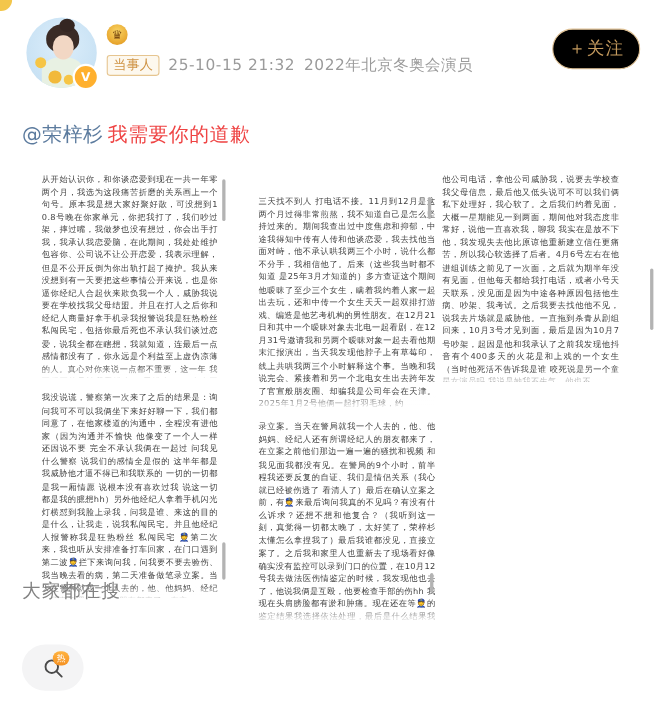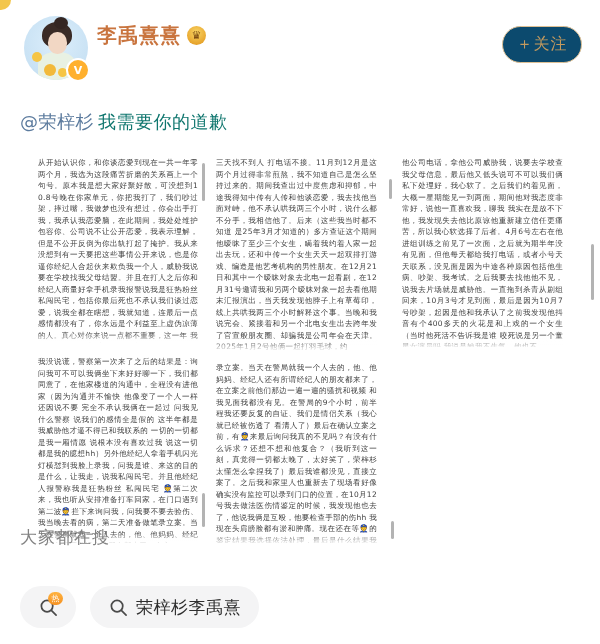--- a/index.html
+++ b/index.html
@@ -34,27 +34,27 @@
   .uname{font-size:20px;font-weight:bold;color:#c9743e;letter-spacing:1px;}
   .crown{width:19px;height:19px;border-radius:50%;
     background:radial-gradient(circle at 50% 35%,#f9d565 0%,#e8a62e 70%,#d08d1d 100%);
     color:#7d4c12;font-size:11px;display:flex;align-items:center;justify-content:center;line-height:1;}
   .metarow{display:flex;align-items:center;gap:8px;margin-top:9px;}
   .rolebadge{font-size:12px;color:#cf9446;background:#fdf8ee;border:1px solid #e6c590;
     border-radius:3px;padding:1px 5px;line-height:15px;}
   .time,.utag,.locrow{font-size:14px;color:#9b9b9b;letter-spacing:0.5px;}
   .locrow{margin-top:7px;}
   .follow{right:18px;top:26px;width:80px;height:37px;border-radius:19px;
-    background:#0c4a6e;border:1.5px solid #dec094;color:#c49a5e;font-size:16px;
+    background:#000000;border:1.5px solid #dec094;color:#c49a5e;font-size:16px;
     display:flex;align-items:center;justify-content:center;cursor:pointer;
     font-family:inherit;letter-spacing:1px;}
   
   .title{left:20px;top:110px;font-size:18px;letter-spacing:0.5px;}
   .mention{color:#5c7b9e;margin-top:17px;}
-  .titletext{color:#0f766e;margin-left:4px;}
+  .titletext{color:#ef4444;margin-left:4px;}
   
   .textimg{left:0;top:155px;width:600px;height:390px;}
   .tcol{position:absolute;top:2px;}
   .tpart{position:relative;overflow:hidden;color:#414141;
     font-size:7.5px;line-height:11.5px;letter-spacing:0.3px;
     text-align:justify;word-break:break-all;filter:blur(0.3px);}
   .tpart.fadeb::after{content:"";position:absolute;left:0;right:0;bottom:0;height:10px;
     background:linear-gradient(to bottom,rgba(255,255,255,0),rgba(255,255,255,0.85));}
   .gap{height:13px;}
   .scrollmark{width:3px;border-radius:2px;background:#b3b3b3;}
@@ -86,39 +86,43 @@
         <div class="face"></div>
         <div class="fl1"></div>
           <div class="fl2"></div>
           <div class="fl3"></div>
       </div>
       <div class="vbadge">V</div>
     </div>
 
     <div class="abs uinfo">
       <div class="urow">
-        <span class="uname">李禹熹熹</span>
         <span class="crown">♛</span>
+      </div>
+      <div class="metarow">
+        <span class="rolebadge">当事人</span>
+        <span class="time">25-10-15 21:32</span>
+        <span class="utag">2022年北京冬奥会演员</span>
       </div>
     </div>
 
     <button class="abs follow">＋关注</button>
   </div>
 
   <div class="abs title">
     <span class="mention">@荣梓杉</span><span class="titletext">我需要你的道歉</span>
   </div>
 
   <div class="abs textimg">
     <div class="tcol" style="left:38px;width:160px;">
       <div class="tpart fadeb" style="height:186px;">从开始认识你，和你谈恋爱到现在一共一年零两个月，我选为这段痛苦折磨的关系画上一个句号。原本我是想大家好聚好散，可没想到10.8号晚在你家单元，你把我打了，我们吵过架，摔过嘴，我做梦也没有想过，你会出手打我，我承认我恋爱脑，在此期间，我处处维护包容你、公司说不让公开恋爱，我表示理解，但是不公开反倒为你出轨打起了掩护。我从来没想到有一天要把这些事情公开来说，也是你逼你经纪人合起伙来欺负我一个人，威胁我说要在学校找我父母结盟。并且在打人之后你和经纪人商量好拿手机录我报警说我是狂热粉丝 私闯民宅，包括你最后死也不承认我们谈过恋爱，说我全都在瞎想，我就知道，连最后一点感情都没有了，你永远是个利益至上虚伪凉薄的人。真心对你来说一点都不重要，这一年 我不得不的承认我看错人了 爱错人了 一次次因为…</div>
       <div class="gap"></div>
       <div class="tpart fadeb" style="height:187px;">我没说谎，警察第一次来了之后的结果是：询问我可不可以我俩坐下来好好聊一下，我们都同意了，在他家楼道的沟通中，全程没有进他家（因为沟通并不愉快 他像变了一个人一样 还因说不要 完全不承认我俩在一起过 问我见什么警察 说我们的感情全是假的 这半年都是我威胁他才逼不得已和我联系的 一切的一切都是我一厢情愿 说根本没有喜欢过我 说这一切都是我的臆想hh）另外他经纪人拿着手机闪光灯横怼到我脸上录我，问我是谁、来这的目的是什么，让我走，说我私闯民宅。并且他经纪人报警称我是狂热粉丝 私闯民宅 👮第二次来，我也听从安排准备打车回家，在门口遇到第二波👮拦下来询问我，问我要不要去验伤、我当晚去看的病，第二天准备做笔录立案。当天在警局就我一个人去的，他、他妈妈、经纪人还有所谓经纪人的朋友都来了，在立</div>
     </div>
-    <div class="tcol" style="left:216px;width:161px;">
+    <div class="tcol" style="left:235px;width:161px;margin-top:20px;">
       <div class="tpart fadeb" style="height:193px;">三天找不到人 打电话不接。11月到12月是这两个月过得非常煎熬，我不知道自己是怎么坚持过来的。期间我查出过中度焦虑和抑郁，中途我得知中传有人传和他谈恋爱，我去找他当面对峙，他不承认哄我两三个小时，说什么都不分手，我相信他了。后来（这些我当时都不知道 是25年3月才知道的）多方查证这个期间他暧昧了至少三个女生，瞒着我约着人家一起出去玩，还和中传一个女生天天一起双排打游戏、编造是他艺考机构的男性朋友。在12月21日和其中一个暧昧对象去北电一起看剧，在12月31号邀请我和另两个暧昧对象一起去看他期末汇报演出，当天我发现他脖子上有草莓印，线上共哄我两三个小时解释这个事。当晚和我说完会、紧接着和另一个北电女生出去跨年发了官宣般朋友圈、却骗我是公司年会在天津。2025年1月2号他俩一起打羽毛球，约</div>
       <div class="gap" style="height:12px;"></div>
       <div class="tpart fadeb" style="height:181px;">录立案。当天在警局就我一个人去的，他、他妈妈、经纪人还有所谓经纪人的朋友都来了，在立案之前他们那边一遍一遍的骚扰和视频 和我见面我都没有见。在警局的9个小时，前半程我还要反复的自证、我们是情侣关系（我心就已经被伤透了 看清人了）最后在确认立案之前，有👮来最后询问我真的不见吗？有没有什么诉求？还想不想和他复合？（我听到这一刻，真觉得一切都太晚了，太好笑了，荣梓杉太懂怎么拿捏我了）最后我谁都没见，直接立案了。之后我和家里人也重新去了现场看好像确实没有监控可以录到门口的位置，在10月12号我去做法医伤情鉴定的时候，我发现他也去了，他说我俩是互殴，他要检查手部的伤hh 我现在头肩膀脸都有淤和肿痛。现在还在等👮的鉴定结果我选择依法处理，最后是什么结果我都认（因为很大概率没有监控录到</div>
     </div>
     <div class="tcol" style="left:402px;width:161px;">
       <div class="tpart fadeb" style="height:190px;">他公司电话，拿他公司威胁我，说要去学校查我父母信息，最后他又低头说可不可以我们俩私下处理好，我心软了。之后我们约着见面，大概一星期能见一到两面，期间他对我态度非常好，说他一直喜欢我，聊我 我实在是放不下他，我发现失去他比原谅他重新建立信任更痛苦，所以我心软选择了后者。4月6号左右在他进组训练之前见了一次面，之后就为期半年没有见面，但他每天都给我打电话，或者小号天天联系，没见面是因为中途各种原因包括他生病、吵架、我考试。之后我要去找他他不见，说我去片场就是威胁他。一直拖到杀青从剧组回来，10月3号才见到面，最后是因为10月7号吵架，起因是他和我承认了之前我发现他抖音有个400多天的火花是和上戏的一个女生（当时他死活不告诉我是谁 咬死说是另一个童星女演员吗 我说是她我不生气，他也不</div>
     </div>
 
     <div class="abs scrollmark" style="left:202px;top:8px;height:38px;"></div>
     <div class="abs scrollmark" style="left:202px;top:338px;height:34px;"></div>
@@ -131,24 +135,15 @@
   <div class="abs chips">
     <div class="chip">
       <span class="mag">
         <svg width="19" height="19" viewBox="0 0 20 20" fill="none">
           <circle cx="8.5" cy="8.5" r="6" stroke="#4a4a4a" stroke-width="1.8"></circle>
           <line x1="13" y1="13" x2="18" y2="18" stroke="#4a4a4a" stroke-width="1.8" stroke-linecap="round"></line>
         </svg>
         <span class="hotdot">热</span>
       </span>
     </div>
-    <div class="chip">
-      <span class="mag">
-        <svg width="19" height="19" viewBox="0 0 20 20" fill="none">
-          <circle cx="8.5" cy="8.5" r="6" stroke="#4a4a4a" stroke-width="1.8"></circle>
-          <line x1="13" y1="13" x2="18" y2="18" stroke="#4a4a4a" stroke-width="1.8" stroke-linecap="round"></line>
-        </svg>
-      </span>
-      <span class="label">荣梓杉李禹熹</span>
-    </div>
   </div>
 
 </div>
 
 </body></html>

